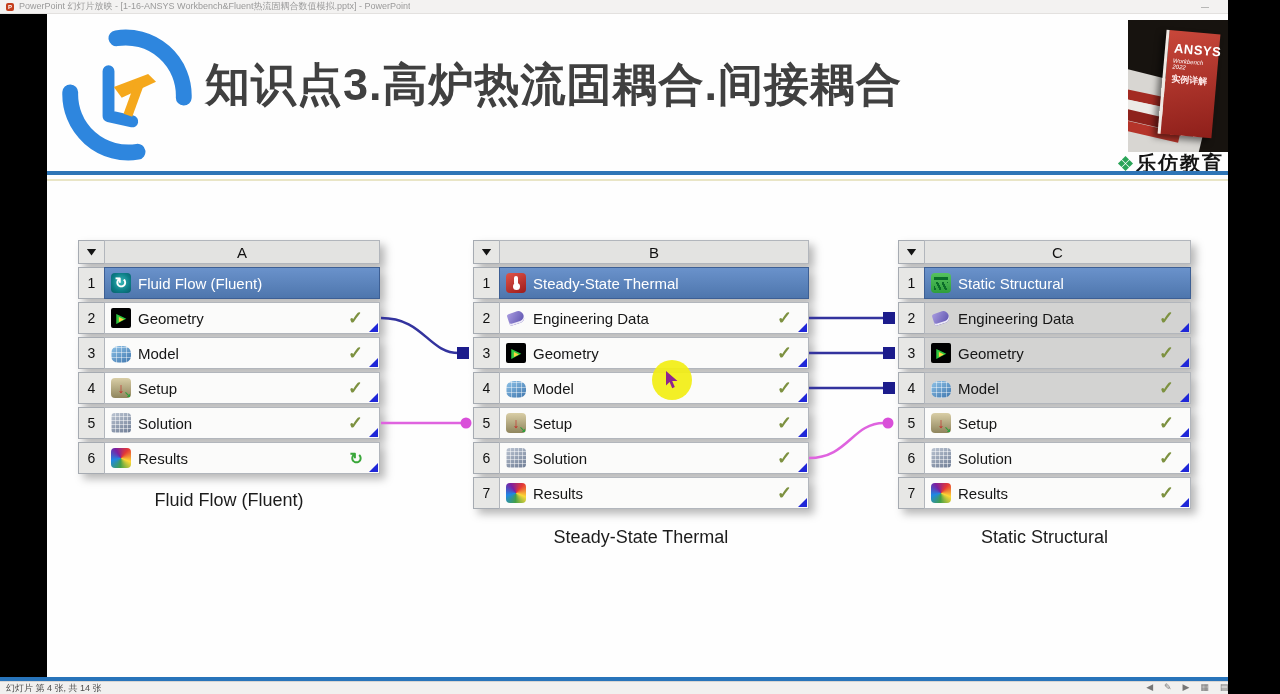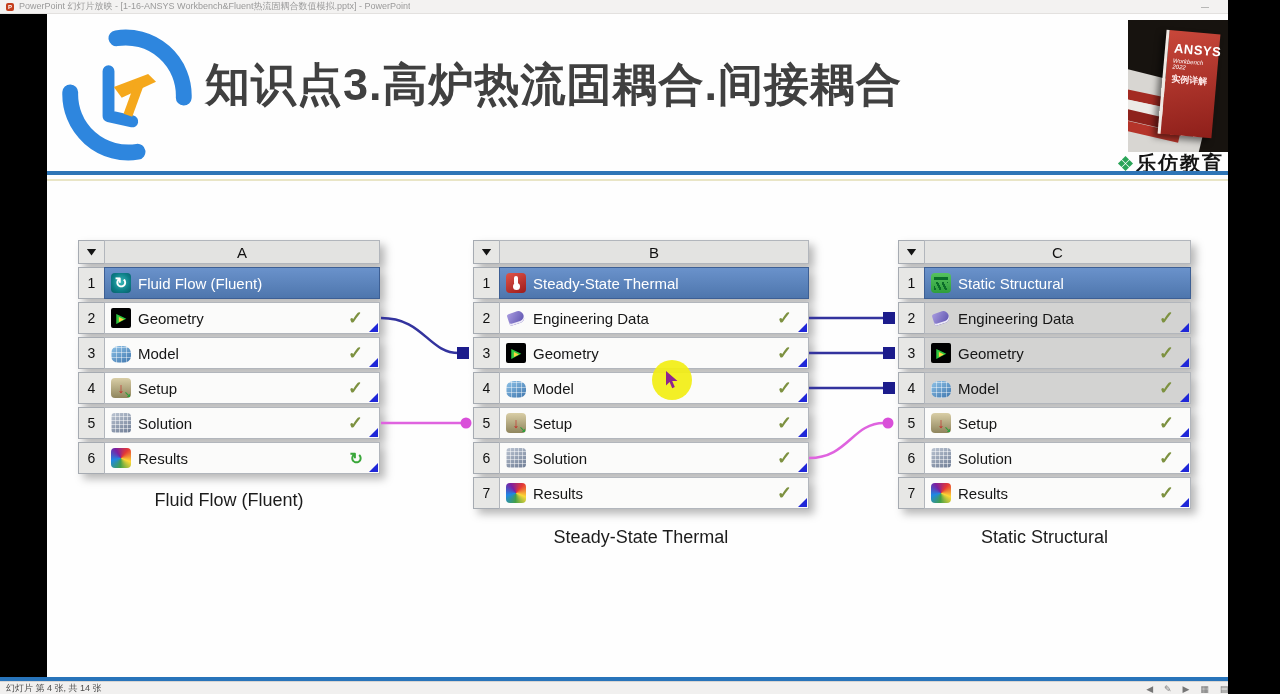--- a/index.html
+++ b/index.html
@@ -9,21 +9,21 @@
   
   .titlebar{position:absolute;left:0;top:0;width:1280px;height:13px;background:#f3f2f1;
             border-bottom:1px solid #e3e1df;display:flex;align-items:center;z-index:40;}
   .ppt-logo{width:8px;height:8px;border-radius:2px;background:#c43e1c;color:#fff;font-size:6px;
             line-height:8px;text-align:center;margin:0 5px 0 6px;font-weight:bold;}
   .win-title{font-size:9px;color:#9a9a9a;white-space:nowrap;overflow:hidden;}
   .win-controls{margin-left:auto;display:flex;}
   .win-btn{width:30px;text-align:center;font-size:8px;color:#7c7c7c;line-height:13px;}
 
   .statusbar{position:absolute;left:0;top:681px;width:1280px;height:13px;background:#f1f0ef;
-             border-top:1px solid #d7d5d3;display:flex;align-items:flex-end;z-index:40;}
+             border-top:1px solid #d7d5d3;display:flex;align-items:flex-start;z-index:40;}
   .status-text{font-size:9px;color:#4c4c4c;margin-left:6px;}
   .status-icons{margin-left:auto;margin-right:8px;display:flex;gap:11px;align-items:center;}
   .sicon{font-size:9px;color:#767676;line-height:11px;}
   .sicon.active{background:#d2d0ce;border-radius:2px;padding:0 3px;}
 
   .bottom-accent{position:absolute;left:0;top:677px;width:1280px;height:4px;background:#2874ba;z-index:39;}
 
   
   .slide{position:absolute;left:47px;top:13px;width:1186px;height:664px;background:#fefefe;z-index:1;}
   .accent-line{position:absolute;left:0px;top:158px;width:1186px;height:4px;background:#2e75b6;}

